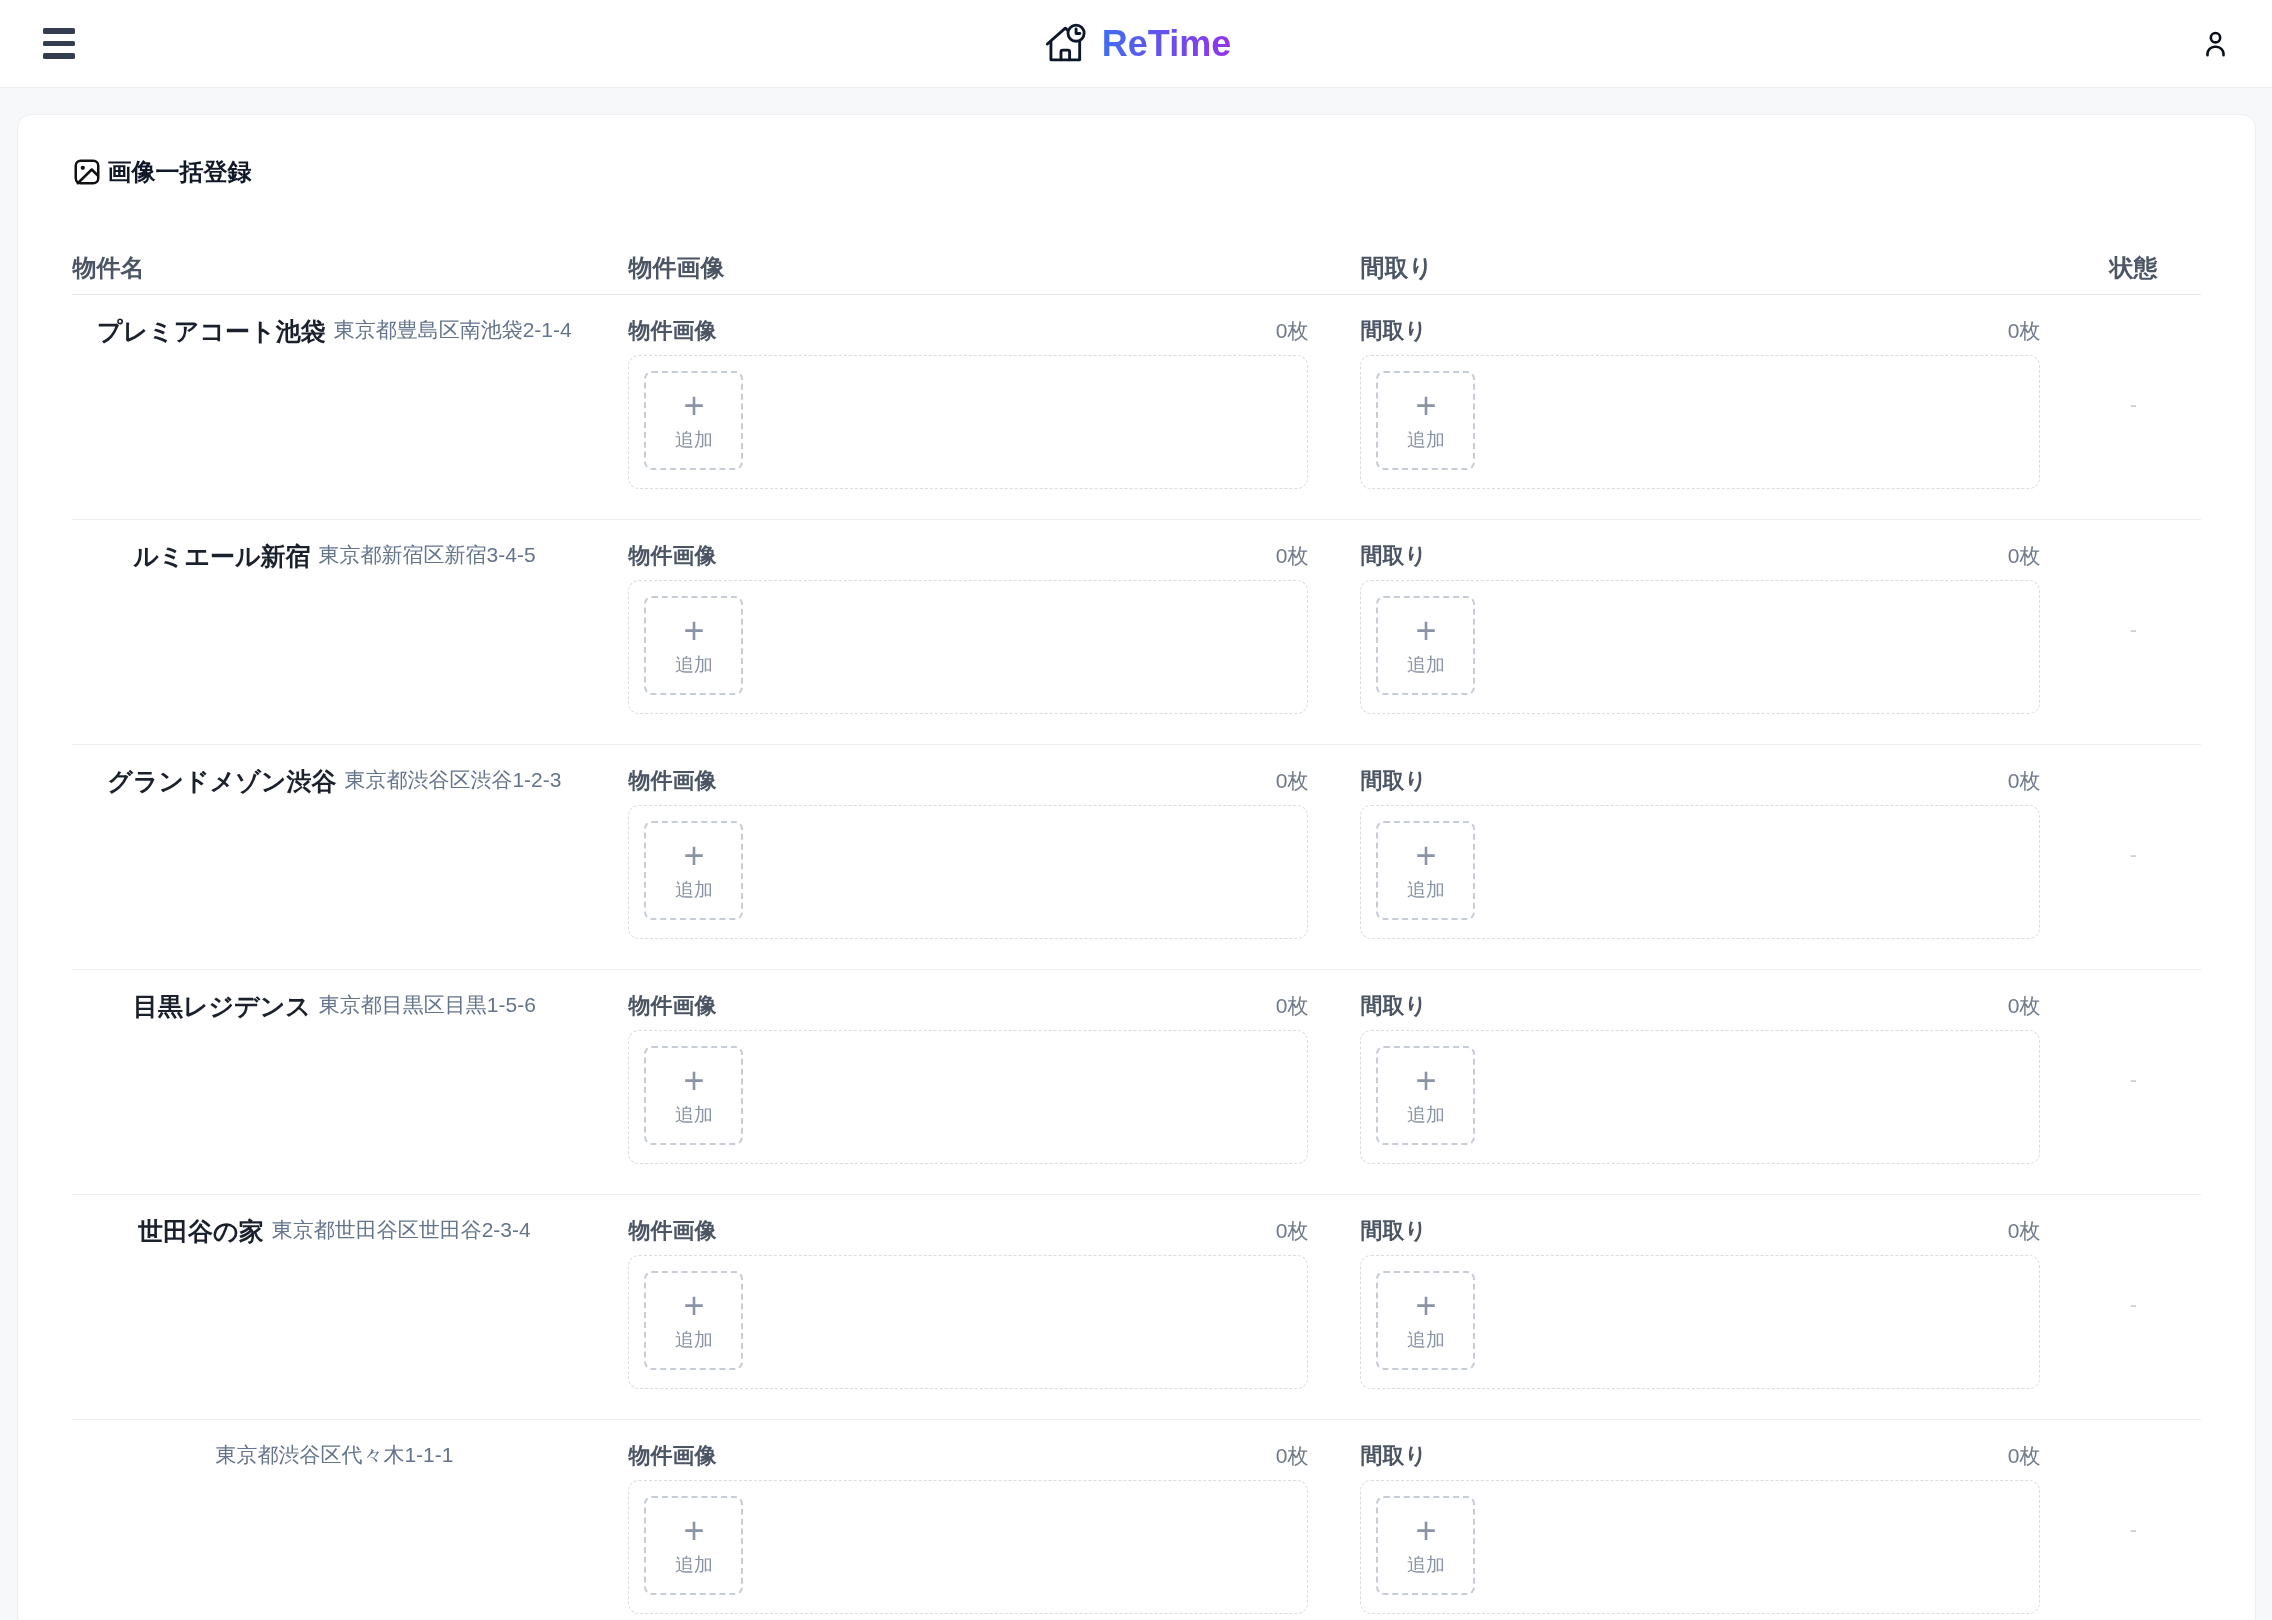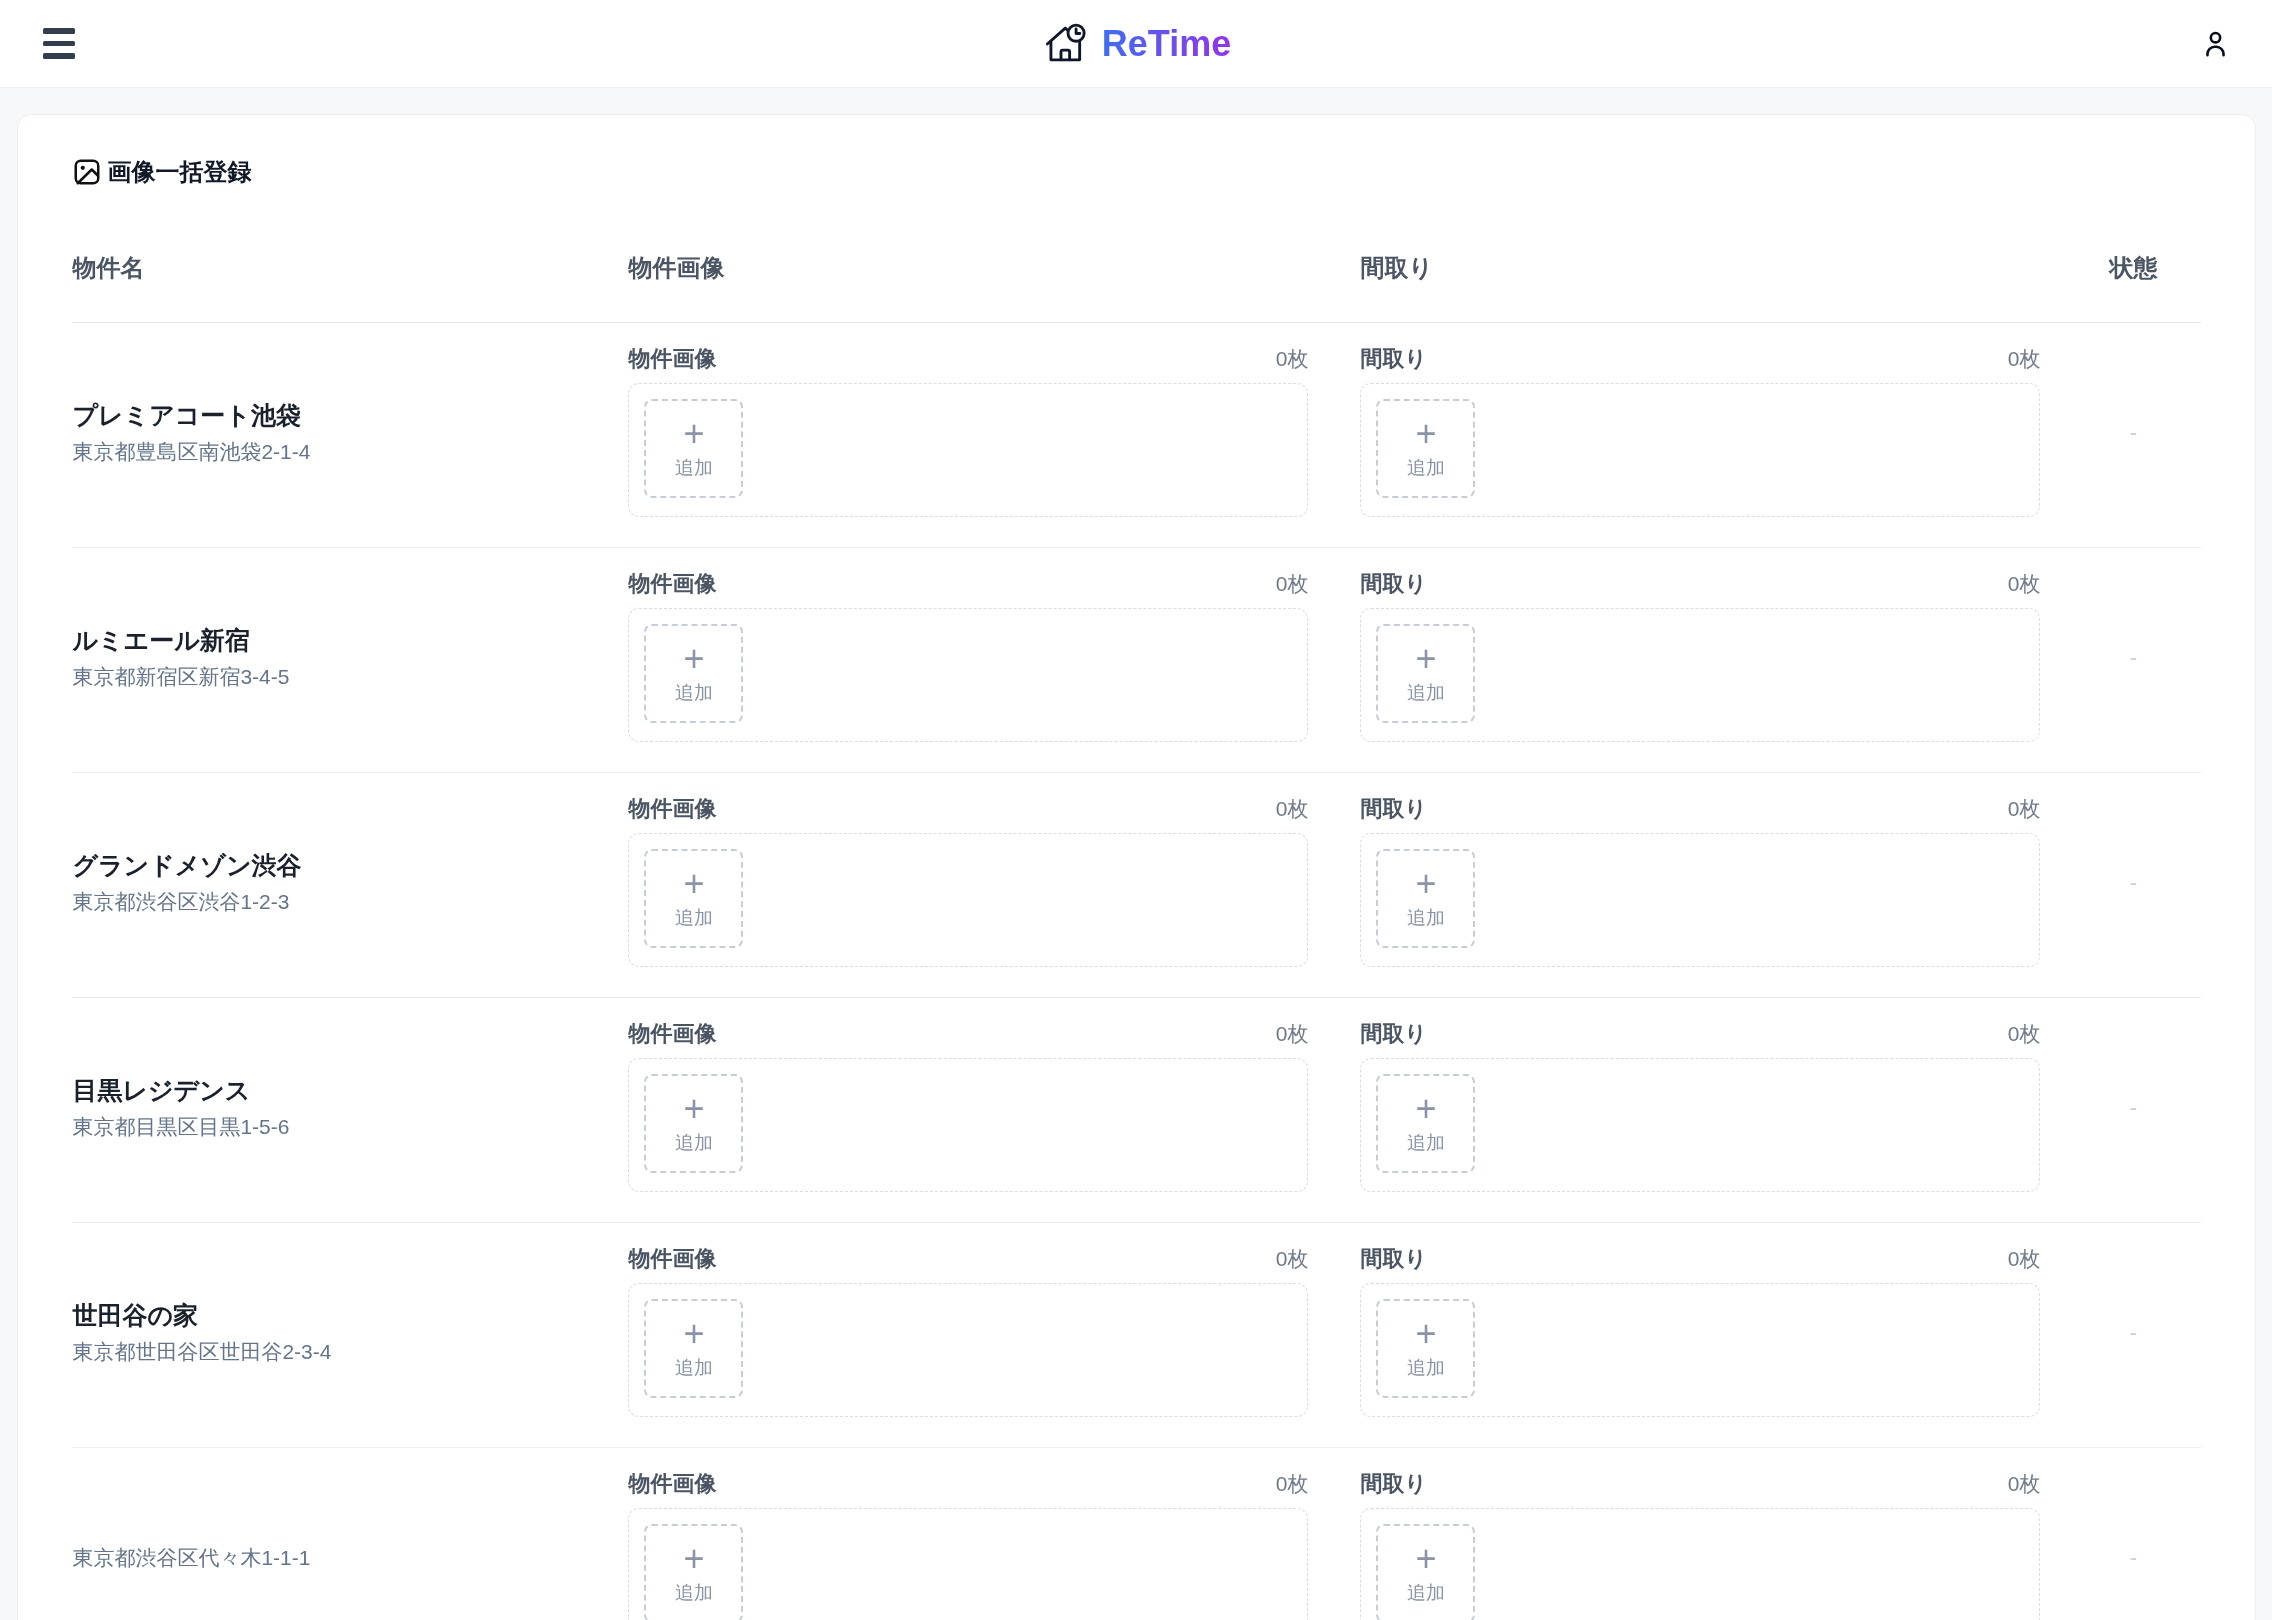--- a/index.html
+++ b/index.html
@@ -49,33 +49,33 @@
   }
   .page-title svg{ width:30px; height:30px; flex:0 0 auto; }
 
   
   .thead, .row{
     display:grid;
     grid-template-columns:556px 732px 706px 1fr;
     margin:0 16px;
   }
   .thead{
-    padding-bottom:38px;
+    padding-bottom:10px;
     border-bottom:1.6px solid #e7e8ec;
   }
   .thead .th{ font-size:24px; font-weight:bold; color:#4b5563; }
   .th-status{ text-align:center; }
 
   .row{
     min-height:225px;
     border-bottom:1.6px solid #ededef;
     padding:20.5px 0 25px 0;
   }
   .name-cell{
-    display:flex; flex-direction:column; justify-content:center;
+    display:flex; justify-content:center;
     gap:8px; padding-right:32px;
   }
   .prop-name{ font-size:25px; font-weight:bold; color:#1a202c; line-height:1.2; }
   .prop-addr{ font-size:21px; color:#64748b; line-height:1.3; }
 
   .upload-cell{ display:flex; flex-direction:column; }
   .cell-head{
     width:680px; display:flex; justify-content:space-between; align-items:baseline;
     margin-bottom:9.5px;
   }

